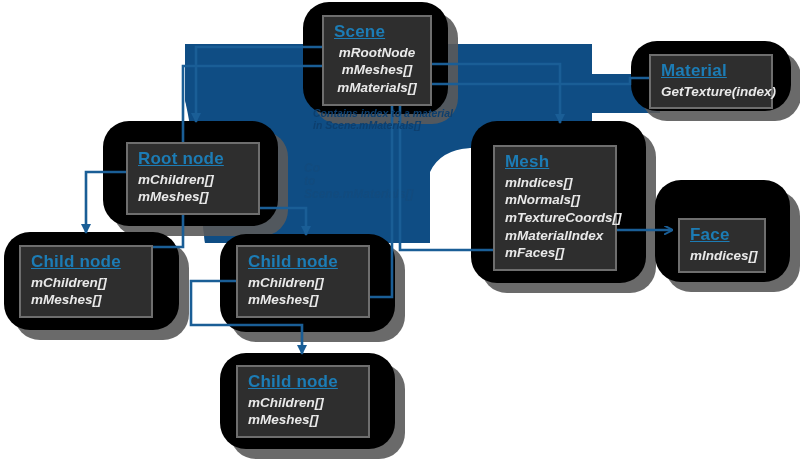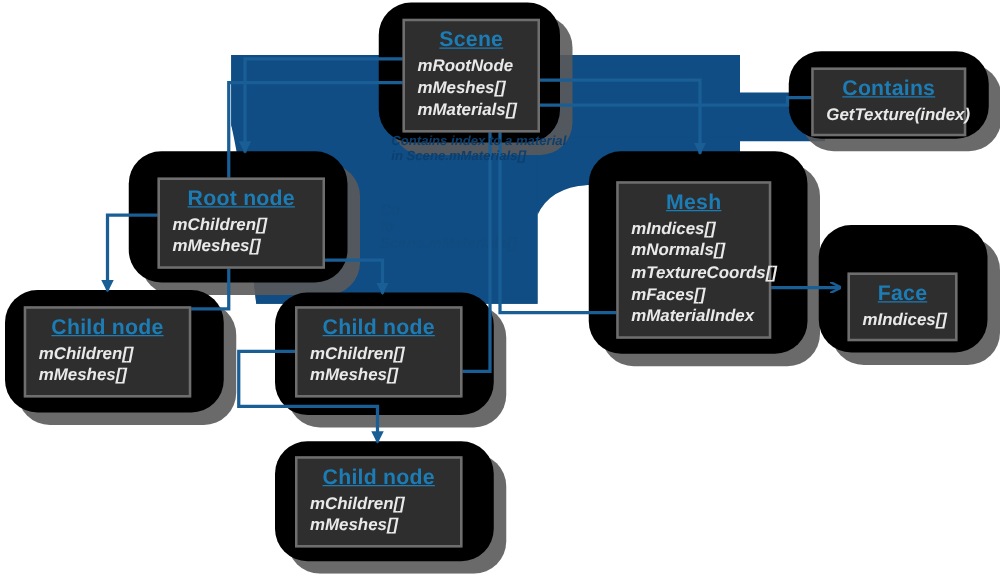--- a/index.html
+++ b/index.html
@@ -15,25 +15,25 @@
   
   .plate{position:absolute;background:#000000;border-radius:26px;z-index:2;}
 
   
   .shadow{position:absolute;background:#5a5a5a;border-radius:26px;z-index:1;opacity:.9;}
 
   
   .node{position:absolute;background:#2e2e2e;border:2px solid #6e6e6e;
         box-sizing:border-box;z-index:5;padding:4px 10px 7px 10px;}
   .node .title{color:#1c7cb5;font-weight:bold;font-size:17px;
-        text-align:center;text-decoration:underline;line-height:1.35;
+        text-align:left;text-decoration:underline;line-height:1.35;
         letter-spacing:.2px;}
   .node .field{color:#e9e9e9;font-weight:bold;font-style:italic;
         font-size:13.5px;line-height:1.30;white-space:nowrap;}
-  .node.center .field{text-align:left;}
+  .node.center .field{text-align:center;}
 
   .annot{position:absolute;color:#0d3f6e;font-weight:bold;font-style:italic;
          font-size:10.5px;line-height:1.15;z-index:6;white-space:nowrap;text-align:right;}
   .watermark{position:absolute;color:#124b7e;font-weight:bold;font-style:italic;
          font-size:12px;line-height:1.15;z-index:2;white-space:nowrap;}
 </style>
 </head>
 <body>
 
 <div id="stage">
@@ -108,37 +108,37 @@
   </svg>
 
   <div class="node center" style="left:322px;top:15px;width:110px">
     <div class="title">Scene</div>
     <div class="field">mRootNode</div>
     <div class="field">mMeshes[]</div>
     <div class="field">mMaterials[]</div>
   </div>
 
   <div class="node center" style="left:649px;top:54px;width:124px">
-    <div class="title">Contains</div>
+    <div class="title">Material</div>
     <div class="field">GetTexture(index)</div>
   </div>
 
   <div class="node" style="left:126px;top:142px;width:134px">
     <div class="title">Root node</div>
     <div class="field">mChildren[]</div>
     <div class="field">mMeshes[]</div>
   </div>
 
   <div class="node" style="left:493px;top:145px;width:124px">
     <div class="title">Mesh</div>
     <div class="field">mIndices[]</div>
     <div class="field">mNormals[]</div>
     <div class="field">mTextureCoords[]</div>
+    <div class="field">mMaterialIndex</div>
     <div class="field">mFaces[]</div>
-    <div class="field">mMaterialIndex</div>
   </div>
 
   <div class="node center" style="left:678px;top:218px;width:88px">
     <div class="title">Face</div>
     <div class="field">mIndices[]</div>
   </div>
 
   <div class="node" style="left:19px;top:245px;width:134px">
     <div class="title">Child node</div>
     <div class="field">mChildren[]</div>

